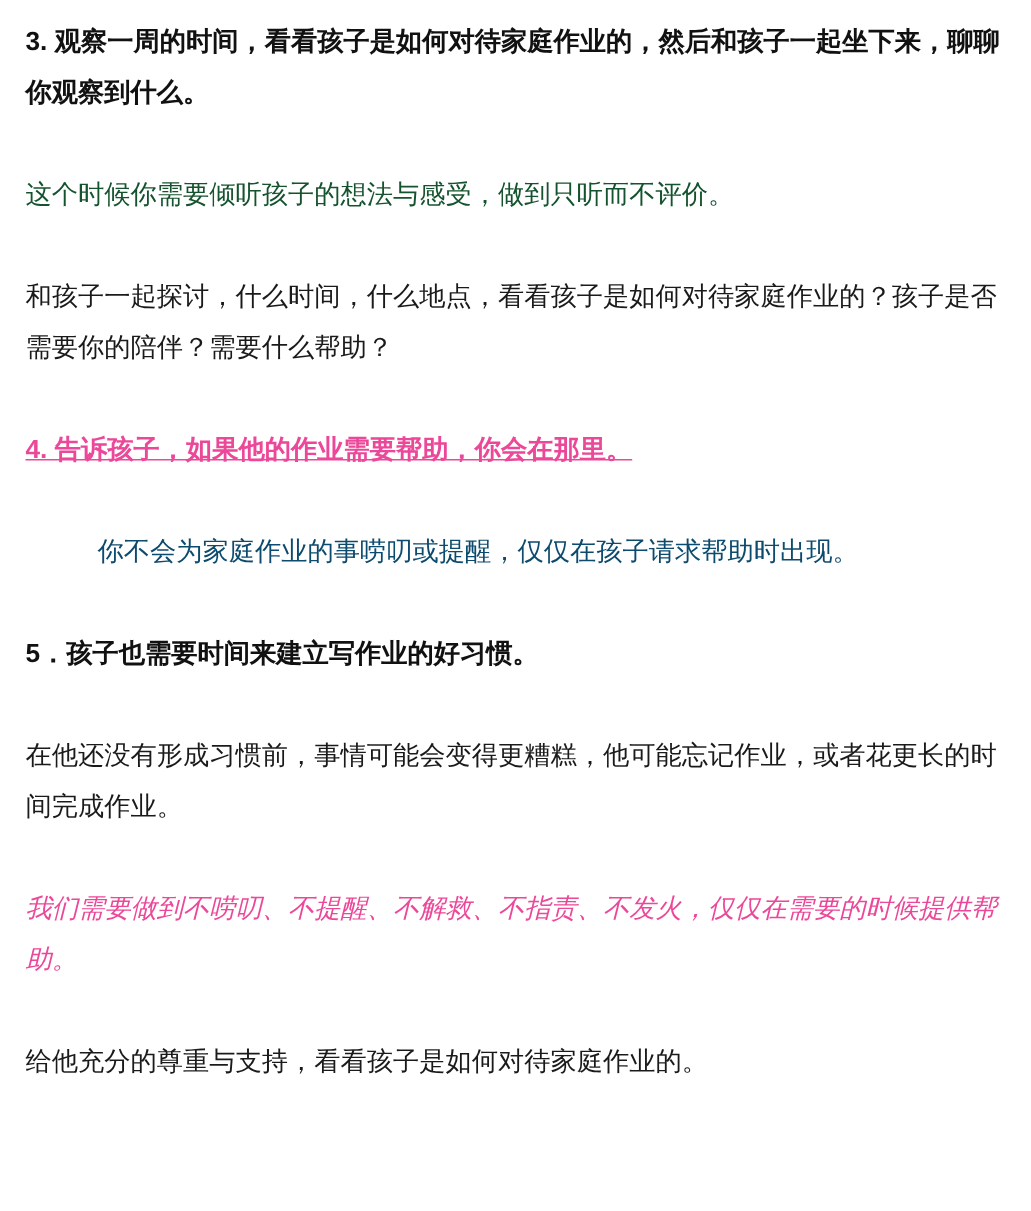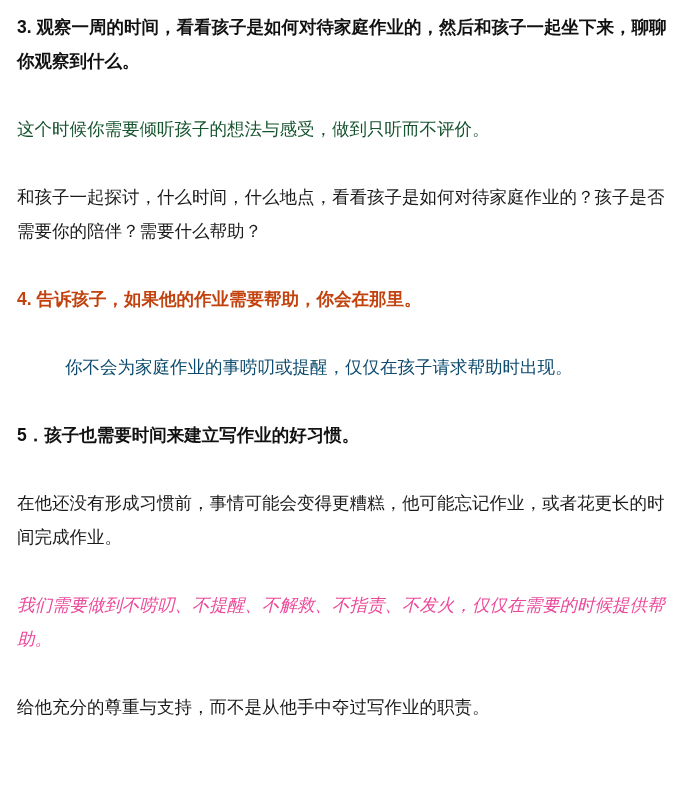--- a/index.html
+++ b/index.html
@@ -32,19 +32,19 @@
     color: #111111;
   }
 </style>
 </head>
 <body style="background: rgb(255, 255, 255);">
 
 <div class="article">
     <p class="para heading" style="color: rgb(17, 17, 17);">3. 观察一周的时间，看看孩子是如何对待家庭作业的，然后和孩子一起坐下来，聊聊你观察到什么。</p>
     <p class="para" style="color: #14532d;">这个时候你需要倾听孩子的想法与感受，做到只听而不评价。</p>
     <p class="para" style="color: rgb(26, 26, 26);">和孩子一起探讨，什么时间，什么地点，看看孩子是如何对待家庭作业的？孩子是否需要你的陪伴？需要什么帮助？</p>
-    <p class="para heading" style="color: #c2410c;">4. 告诉孩子，如果他的作业需要帮助，你会在那里。</p>
+    <p class="para heading" style="color: #ec4899; text-decoration: underline;">4. 告诉孩子，如果他的作业需要帮助，你会在那里。</p>
     <p class="para" style="color: #0c4a6e; margin-left: 48px;">你不会为家庭作业的事唠叨或提醒，仅仅在孩子请求帮助时出现。</p>
     <p class="para heading" style="color: rgb(17, 17, 17);">5．孩子也需要时间来建立写作业的好习惯。</p>
     <p class="para" style="color: rgb(26, 26, 26); margin-top: 24px;">在他还没有形成习惯前，事情可能会变得更糟糕，他可能忘记作业，或者花更长的时间完成作业。</p>
     <p class="para" style="color: #ec4899; font-style: italic;">我们需要做到不唠叨、不提醒、不解救、不指责、不发火，仅仅在需要的时候提供帮助。</p>
-    <p class="para" style="color: rgb(26, 26, 26);">给他充分的尊重与支持，而不是从他手中夺过写作业的职责。</p>
+    <p class="para" style="color: rgb(26, 26, 26);">给他充分的尊重与支持，看看孩子是如何对待家庭作业的。</p>
   </div>
 
 </body></html>

